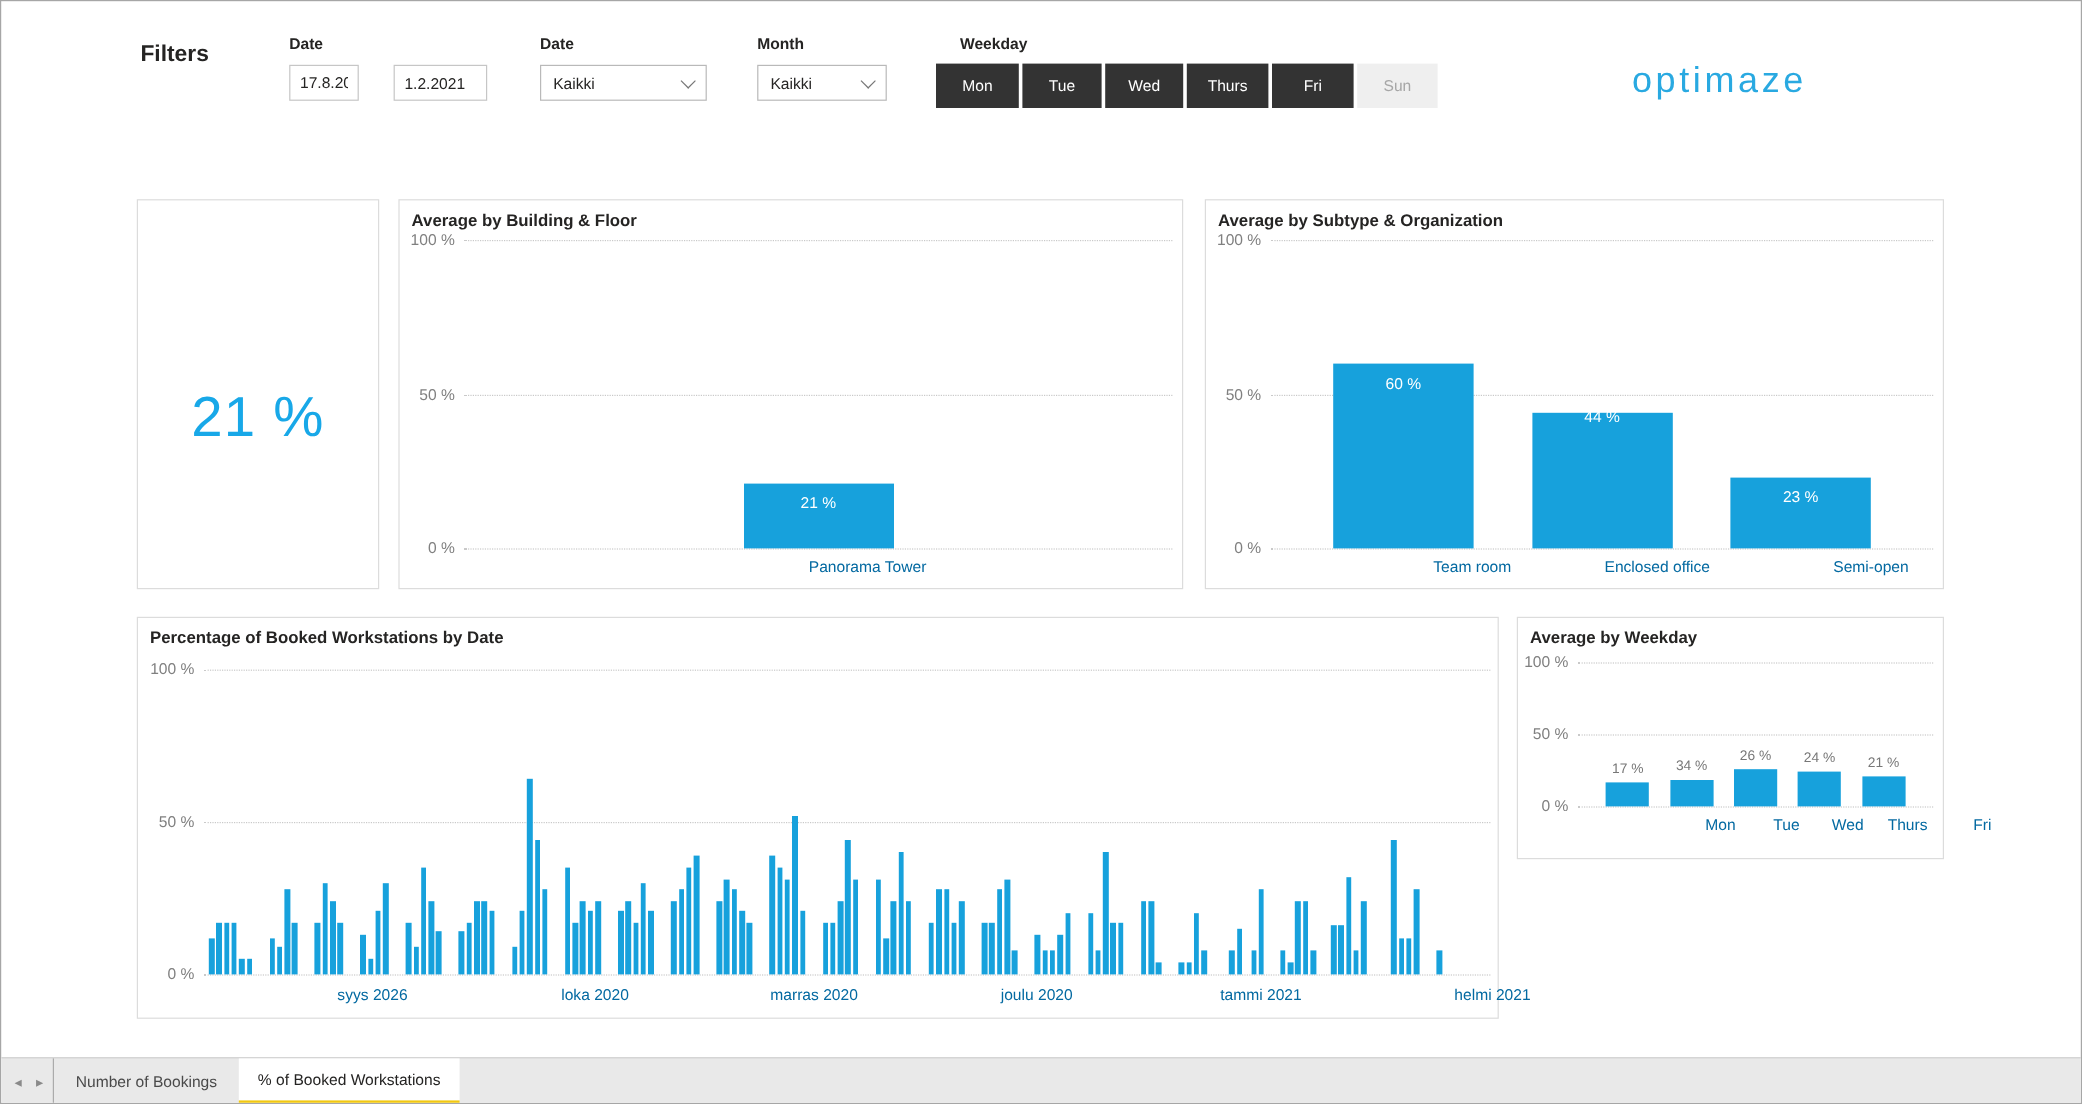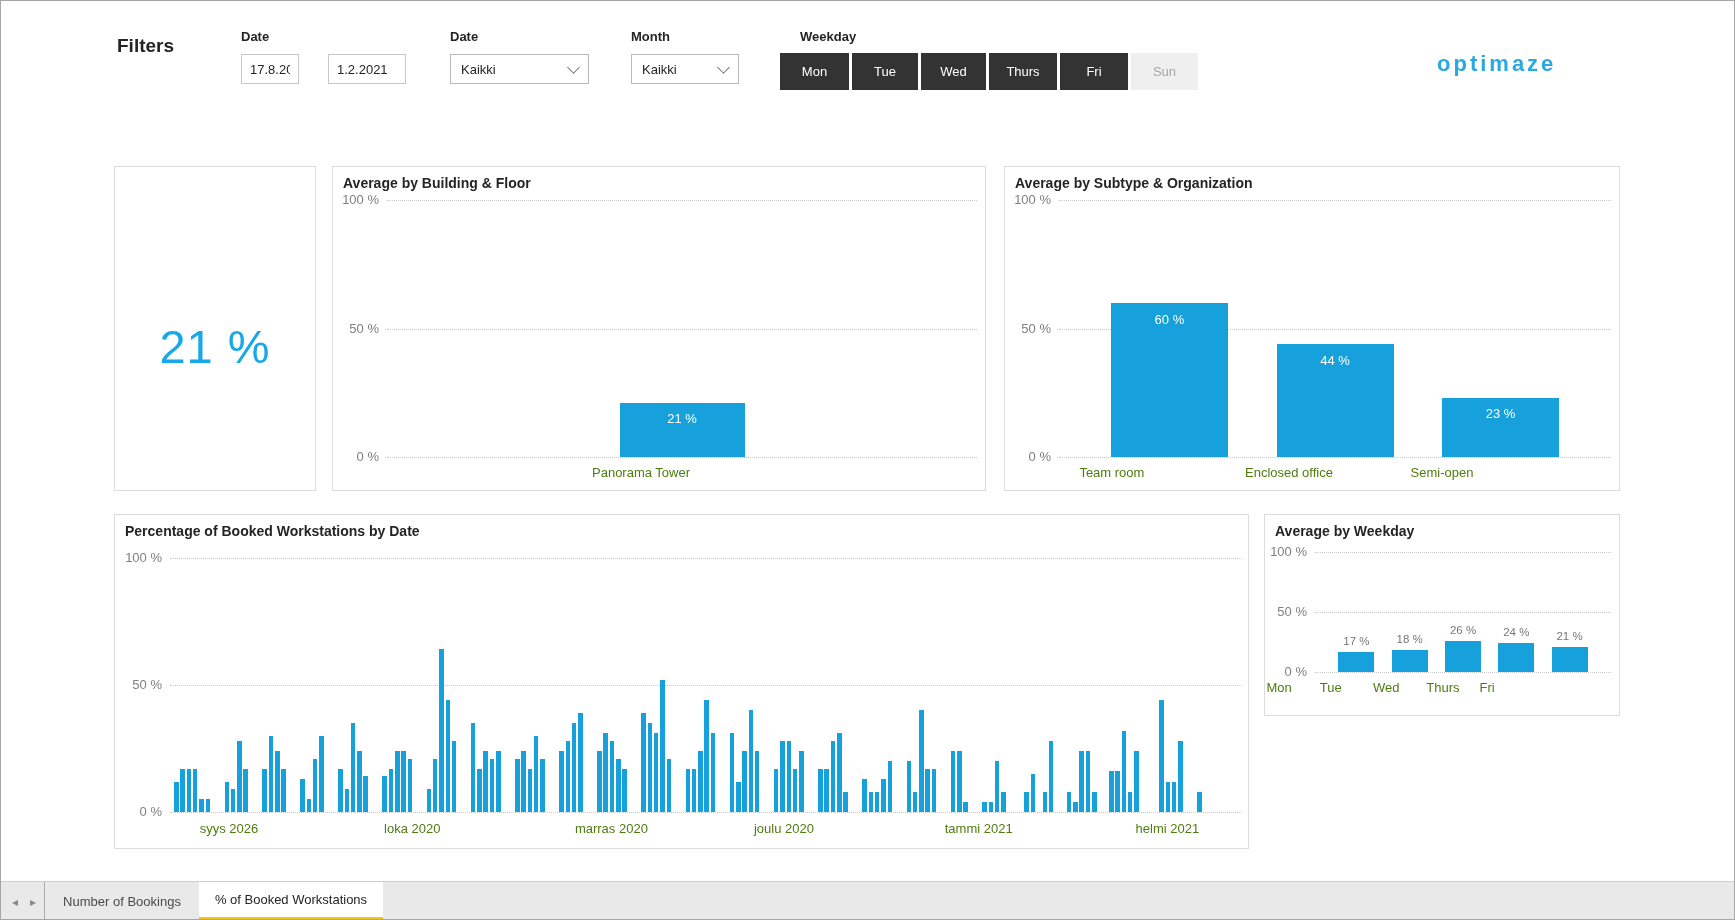--- a/index.html
+++ b/index.html
@@ -21,29 +21,29 @@
   .dropdown{position:absolute;top:53px;height:30px;box-sizing:border-box;border:1px solid #B9B9B9;
             background:#fff;display:flex;align-items:center;justify-content:space-between;
             padding:0 10px;font-size:13px;color:var(--ink);cursor:pointer;}
   .chev{width:8px;height:8px;border-right:1.5px solid #777;border-bottom:1.5px solid #777;
         transform:rotate(45deg);margin-top:-4px;}
   .wk-row{position:absolute;left:779px;top:52px;height:37px;display:flex;gap:3px;}
   .wk-btn{height:37px;display:flex;align-items:center;justify-content:center;
           font-size:13px;cursor:pointer;box-sizing:border-box;}
   .wk-on{background:var(--darkbtn);color:#fff;}
   .wk-off{background:#EFEFEF;color:#A6A6A6;}
-  .logo{left:1436px;top:50px;font-size:22px;font-weight:700;letter-spacing:3px;color:var(--logo);}
+  .logo{left:1359px;top:50px;font-size:30px;font-weight:400;letter-spacing:3px;color:var(--logo);}
   .page-title{left:116px;top:122px;font-size:22px;font-weight:bold;}
   .kpi-title{position:absolute;left:10px;top:8px;right:8px;font-size:14px;font-weight:bold;line-height:1.35;}
   .kpi-value{position:absolute;left:0;top:152px;width:100%;text-align:center;
              font-size:47px;color:var(--accent);letter-spacing:1px;}
   .gridline{position:absolute;border-top:1px dotted var(--grid);height:0;}
   .ytick{position:absolute;font-size:13px;color:var(--axis);text-align:right;white-space:nowrap;}
   .bar{position:absolute;background:var(--bar);}
-  .cat-label{position:absolute;font-size:13px;color:#4d7c0f;text-align:left;white-space:nowrap;}
+  .cat-label{position:absolute;font-size:13px;color:#0369a1;text-align:right;white-space:nowrap;}
   .val-in{position:absolute;font-size:13px;color:#fff;text-align:center;white-space:nowrap;}
   .val-above{position:absolute;font-size:11.5px;color:#777;text-align:center;white-space:nowrap;}
   .bi-line{position:absolute;left:10px;top:33px;width:3px;height:92px;background:#D8D6D4;}
   .bi-val{font-size:17px;color:var(--grayink);}
   .bi-label{font-size:12.5px;color:var(--graylabel);margin-top:2px;white-space:nowrap;}
   .tabbar{position:absolute;left:0;top:880px;width:1735px;height:40px;background:#E9E9E9;
           border-top:1px solid #CFCFCF;box-sizing:border-box;}
   .tab-arrow{position:absolute;top:0;height:100%;display:flex;align-items:center;justify-content:center;
              width:16px;color:#8A8A8A;font-size:12px;cursor:pointer;}
   .tab-divider{position:absolute;left:43px;top:0;width:1px;height:100%;background:#ABABAB;}
@@ -111,21 +111,21 @@
       <div class="ytick" style="left: 2px; top: 282px; width: 44px;">0 %</div>
       <div class="gridline" style="left: 54px; top: 161.5px; width: 552px;"></div>
       <div class="ytick" style="left: 2px; top: 153.5px; width: 44px;">50 %</div>
       <div class="gridline" style="left: 54px; top: 33px; width: 552px;"></div>
       <div class="ytick" style="left: 2px; top: 25px; width: 44px;">100 %</div>
       <div class="bar" style="left: 105.9px; top: 135.8px; width: 117px; height: 154.2px;"></div>
       <div class="cat-label" style="left: 74.4px; top: 298px; width: 180px;">Team room</div>
       <div class="val-in" style="left: 104.4px; top: 145px; width: 120px; text-align: center;">60 %</div>
       <div class="bar" style="left: 271.5px; top: 176.92px; width: 117px; height: 113.08px;"></div>
       <div class="cat-label" style="left: 240px; top: 298px; width: 180px;">Enclosed office</div>
-      <div class="val-in" style="left: 270px; top: 186px; width: 120px;">44 %</div>
+      <div class="val-in" style="left: 270px; top: 173px; width: 120px;">44 %</div>
       <div class="bar" style="left: 437.1px; top: 230.89px; width: 117px; height: 59.11px;"></div>
       <div class="cat-label" style="left: 405.6px; top: 298px; width: 180px;">Semi-open</div>
       <div class="val-in" style="left: 435.6px; top: 238.89px; width: 120px;">23 %</div>
     </div>
 
   <div class="panel" style="left:113px;top:513px;width:1135px;height:335px;" id="chart-date">
     <div class="panel-title">Percentage of Booked Workstations by Date</div>
   <div class="gridline" style="left: 55px; top: 297px; width: 1072px;"></div>
       <div class="ytick" style="left: 3px; top: 289px; width: 44px;">0 %</div>
       <div class="gridline" style="left: 55px; top: 170px; width: 1072px;"></div>
@@ -259,21 +259,21 @@
       <div class="ytick" style="left: -2px; top: 149px; width: 44px;">0 %</div>
       <div class="gridline" style="left: 50px; top: 97px; width: 296px;"></div>
       <div class="ytick" style="left: -2px; top: 89px; width: 44px;">50 %</div>
       <div class="gridline" style="left: 50px; top: 37px; width: 296px;"></div>
       <div class="ytick" style="left: -2px; top: 29px; width: 44px;">100 %</div>
       <div class="bar" style="left: 73.44px; top: 136.6px; width: 36px; height: 20.4px;"></div>
       <div class="cat-label" style="left: 1.44px; top: 165px; width: 180px;">Mon</div>
       <div class="val-above" style="left: 51.44px; top: 119.6px; width: 80px;">17 %</div>
       <div class="bar" style="left: 126.72px; top: 135.4px; width: 36px; height: 21.6px;"></div>
       <div class="cat-label" style="left: 54.72px; top: 165px; width: 180px;">Tue</div>
-      <div class="val-above" style="left: 104.72px; top: 118.4px; width: 80px;">18 %</div>
+      <div class="val-above" style="left: 104.72px; top: 118.4px; width: 80px;">34 %</div>
       <div class="bar" style="left: 180px; top: 125.8px; width: 36px; height: 31.2px;"></div>
       <div class="cat-label" style="left: 108px; top: 165px; width: 180px;">Wed</div>
       <div class="val-above" style="left: 158px; top: 108.8px; width: 80px;">26 %</div>
       <div class="bar" style="left: 233.28px; top: 128.2px; width: 36px; height: 28.8px;"></div>
       <div class="cat-label" style="left: 161.28px; top: 165px; width: 180px;">Thurs</div>
       <div class="val-above" style="left: 211.28px; top: 111.2px; width: 80px;">24 %</div>
       <div class="bar" style="left: 286.56px; top: 131.8px; width: 36px; height: 25.2px;"></div>
       <div class="cat-label" style="left: 214.56px; top: 165px; width: 180px;">Fri</div>
       <div class="val-above" style="left: 264.56px; top: 114.8px; width: 80px;">21 %</div>
     </div>

